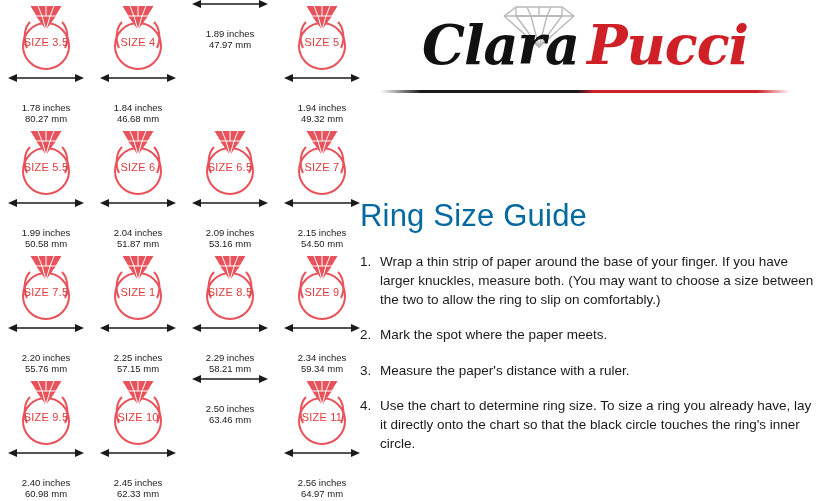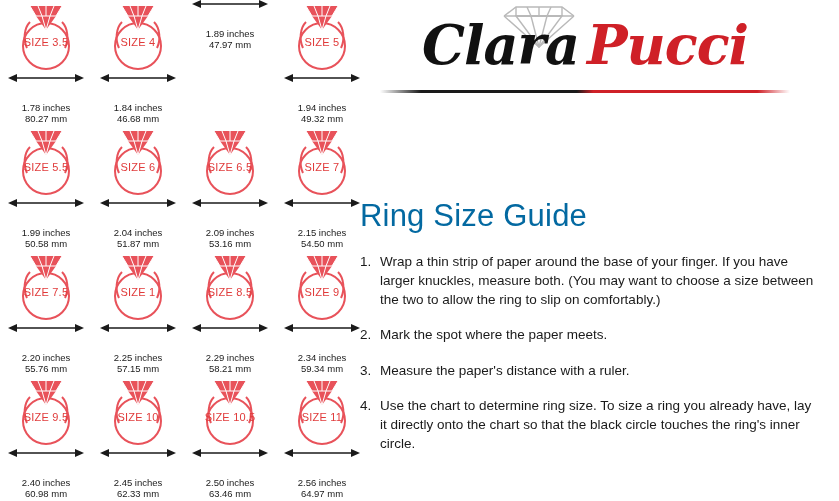--- a/index.html
+++ b/index.html
@@ -586,41 +586,20 @@
       <polygon points="0,6 9,2 9,10" fill="#1a1a1a"></polygon>
       <polygon points="76,6 67,2 67,10" fill="#1a1a1a"></polygon>
     </svg>
         </div>
         <div class="meas">
           <div>2.45 inches</div>
           <div>62.33 mm</div>
         </div>
       </div>
       <div class="ring-cell">
-        <div class="ring-art">
-    <svg class="ring-svg" width="92" height="74" viewBox="0 0 92 74" xmlns="http://www.w3.org/2000/svg">
-      <g fill="none" stroke="#e8525a" stroke-width="2">
-        <circle cx="46" cy="46" r="23"></circle>
-      </g>
-      <g fill="#e8525a">
-        <path d="M30 6 L62 6 L56 16 L36 16 Z"></path>
-        <path d="M36 16 L56 16 L46 30 Z"></path>
-      </g>
-      <g fill="none" stroke="#ffffff" stroke-width="1">
-        <path d="M30 6 L36 16 L56 16 L62 6"></path>
-        <path d="M38 6 L42 16"></path>
-        <path d="M54 6 L50 16"></path>
-        <path d="M46 6 L46 16"></path>
-        <path d="M42 16 L46 30 L50 16"></path>
-      </g>
-      <path d="M30 22 C 24 28, 23 40, 27 48" fill="none" stroke="#e8525a" stroke-width="2"></path>
-      <path d="M62 22 C 68 28, 69 40, 65 48" fill="none" stroke="#e8525a" stroke-width="2"></path>
-    </svg>
-          <div class="size-label">SIZE 10.5</div>
-        </div>
         <div class="arrow-row">
     <svg class="arrow-svg" width="76" height="12" viewBox="0 0 76 12" xmlns="http://www.w3.org/2000/svg">
       <line x1="8" y1="6" x2="68" y2="6" stroke="#1a1a1a" stroke-width="1.6"></line>
       <polygon points="0,6 9,2 9,10" fill="#1a1a1a"></polygon>
       <polygon points="76,6 67,2 67,10" fill="#1a1a1a"></polygon>
     </svg>
         </div>
         <div class="meas">
           <div>2.50 inches</div>
           <div>63.46 mm</div>

